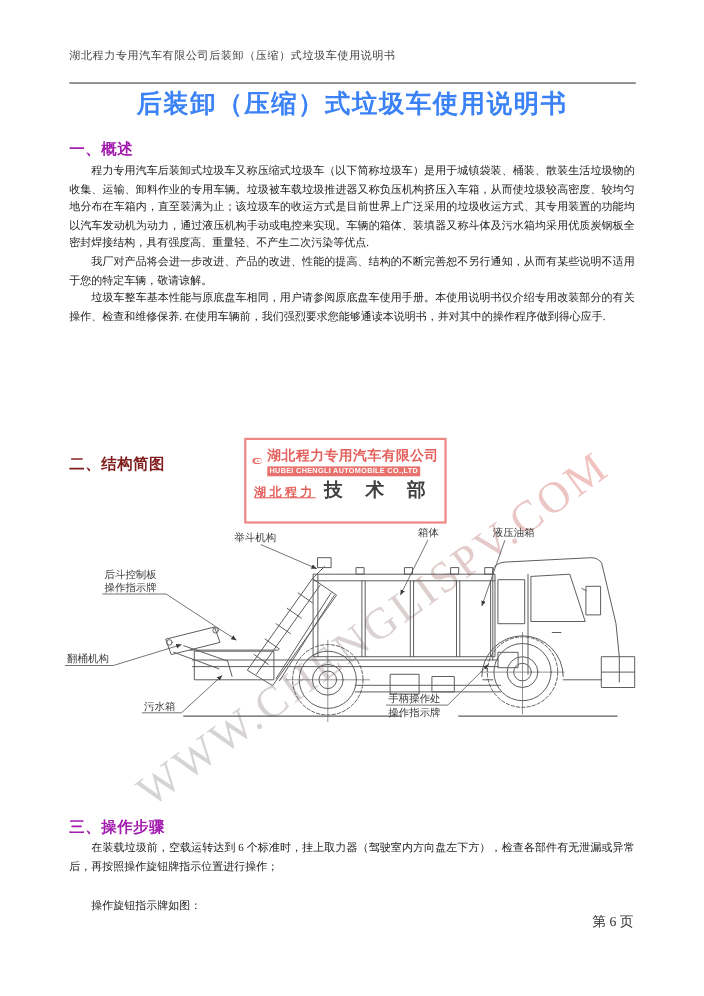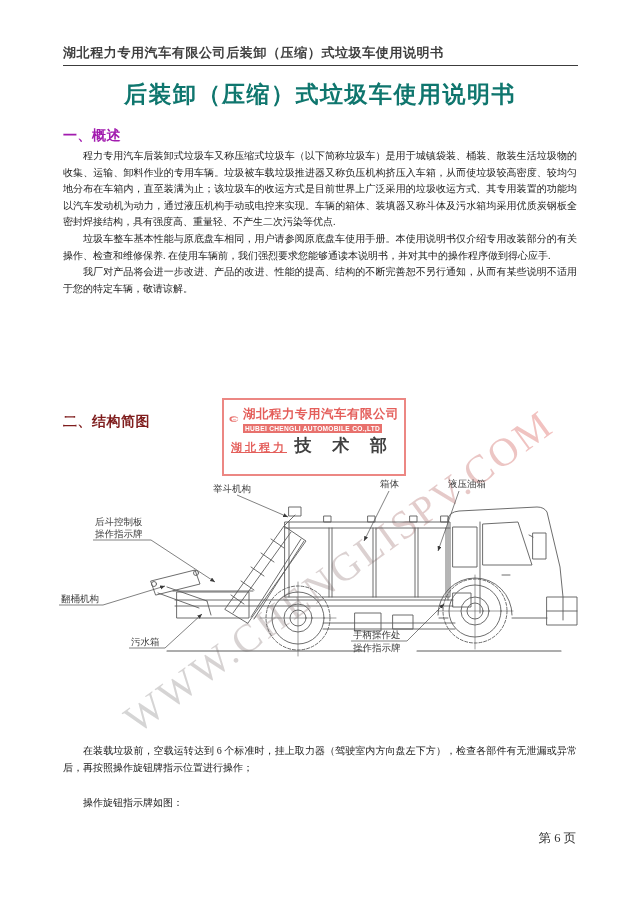--- a/index.html
+++ b/index.html
@@ -2,26 +2,26 @@
 <html><head>
 <meta charset="utf-8">
 <style>
   html,body { margin:0; padding:0; background:#ffffff; }
   .page {
     position:relative; width:640px; height:905px; background:#fff;
     font-family:"Liberation Serif", serif; color:#1f1f1f; overflow:hidden;
   }
   .doc-header {
     position:absolute; top:44px; left:63px; right:62px;
-    font-size:13px; color:#3f3f3f; letter-spacing:0.6px;
-    padding-bottom:3px; border-bottom:1.6px solid #3c3c3c; white-space:nowrap;font-weight:bold;
+    font-size:10px; color:#3f3f3f; letter-spacing:0.6px;
+    padding-bottom:17px; border-bottom:1.6px solid #3c3c3c; white-space:nowrap;
   }
   .doc-title {
     position:absolute; top:79px; left:0; width:640px; text-align:center;
-    font-size:23px; font-weight:bold; color:#0f766e; letter-spacing:1.5px;
+    font-size:23px; font-weight:bold; color:#3b82f6; letter-spacing:1.5px;
     font-family:"Liberation Serif", serif;
   }
   .sec { position:absolute; left:63px; width:514px; }
   .sec1 { top:127px; }
   .sec3 { top:743px; }
   .sec-heading {
     font-family:"Liberation Sans", sans-serif;
     font-size:14px; font-weight:bold; color:#a21caf; margin:0 0 3px 0; letter-spacing:0.5px;
   }
   .para {
@@ -65,22 +65,22 @@
 
 <div class="page">
 
   <div class="doc-header">湖北程力专用汽车有限公司后装卸（压缩）式垃圾车使用说明书</div>
 
   <div class="doc-title">后装卸（压缩）式垃圾车使用说明书</div>
 
   <div class="sec sec1">
     <div class="sec-heading">一、概述</div>
     <p class="para">程力专用汽车后装卸式垃圾车又称压缩式垃圾车（以下简称垃圾车）是用于城镇袋装、桶装、散装生活垃圾物的收集、运输、卸料作业的专用车辆。垃圾被车载垃圾推进器又称负压机构挤压入车箱，从而使垃圾较高密度、较均匀地分布在车箱内，直至装满为止；该垃圾车的收运方式是目前世界上广泛采用的垃圾收运方式、其专用装置的功能均以汽车发动机为动力，通过液压机构手动或电控来实现。车辆的箱体、装填器又称斗体及污水箱均采用优质炭钢板全密封焊接结构，具有强度高、重量轻、不产生二次污染等优点.</p>
+    <p class="para">我厂对产品将会进一步改进、产品的改进、性能的提高、结构的不断完善恕不另行通知，从而有某些说明不适用于您的特定车辆，敬请谅解。</p>
     <p class="para">垃圾车整车基本性能与原底盘车相同，用户请参阅原底盘车使用手册。本使用说明书仅介绍专用改装部分的有关操作、检查和维修保养. 在使用车辆前，我们强烈要求您能够通读本说明书，并对其中的操作程序做到得心应手.</p>
-    <p class="para">我厂对产品将会进一步改进、产品的改进、性能的提高、结构的不断完善恕不另行通知，从而有某些说明不适用于您的特定车辆，敬请谅解。</p>
   </div>
 
   <div class="sec2-heading">二、结构简图</div>
 
   <div class="stamp">
     <div class="stamp-row1">
       <svg width="46" height="30" viewBox="0 0 46 30">
         <ellipse cx="22" cy="15" rx="20" ry="13" fill="#e8716d"></ellipse>
         <ellipse cx="26" cy="15" rx="15" ry="8.5" fill="#ffffff"></ellipse>
         <text x="26" y="20" text-anchor="middle" font-size="13" font-style="italic" font-weight="bold" font-family="'Liberation Serif', serif" fill="#e8716d">lw</text>
@@ -189,19 +189,20 @@
       <text x="40" y="140">后斗控制板</text>
       <text x="40" y="152">操作指示牌</text>
       <text x="6" y="217">翻桶机构</text>
       <text x="76" y="260">污水箱</text>
       <text x="298" y="253">手柄操作处</text>
       <text x="298" y="266">操作指示牌</text>
     </g>
   </svg>
 
   <div class="sec sec3">
+    <div class="sec-heading">三、操作步骤</div>
     <p class="para">在装载垃圾前，空载运转达到 6 个标准时，挂上取力器（驾驶室内方向盘左下方），检查各部件有无泄漏或异常后，再按照操作旋钮牌指示位置进行操作；</p>
     <p class="para gap-top">操作旋钮指示牌如图：</p>
   </div>
 
   <div class="doc-footer">第 6 页</div>
 
 </div>
 
 </body></html>

